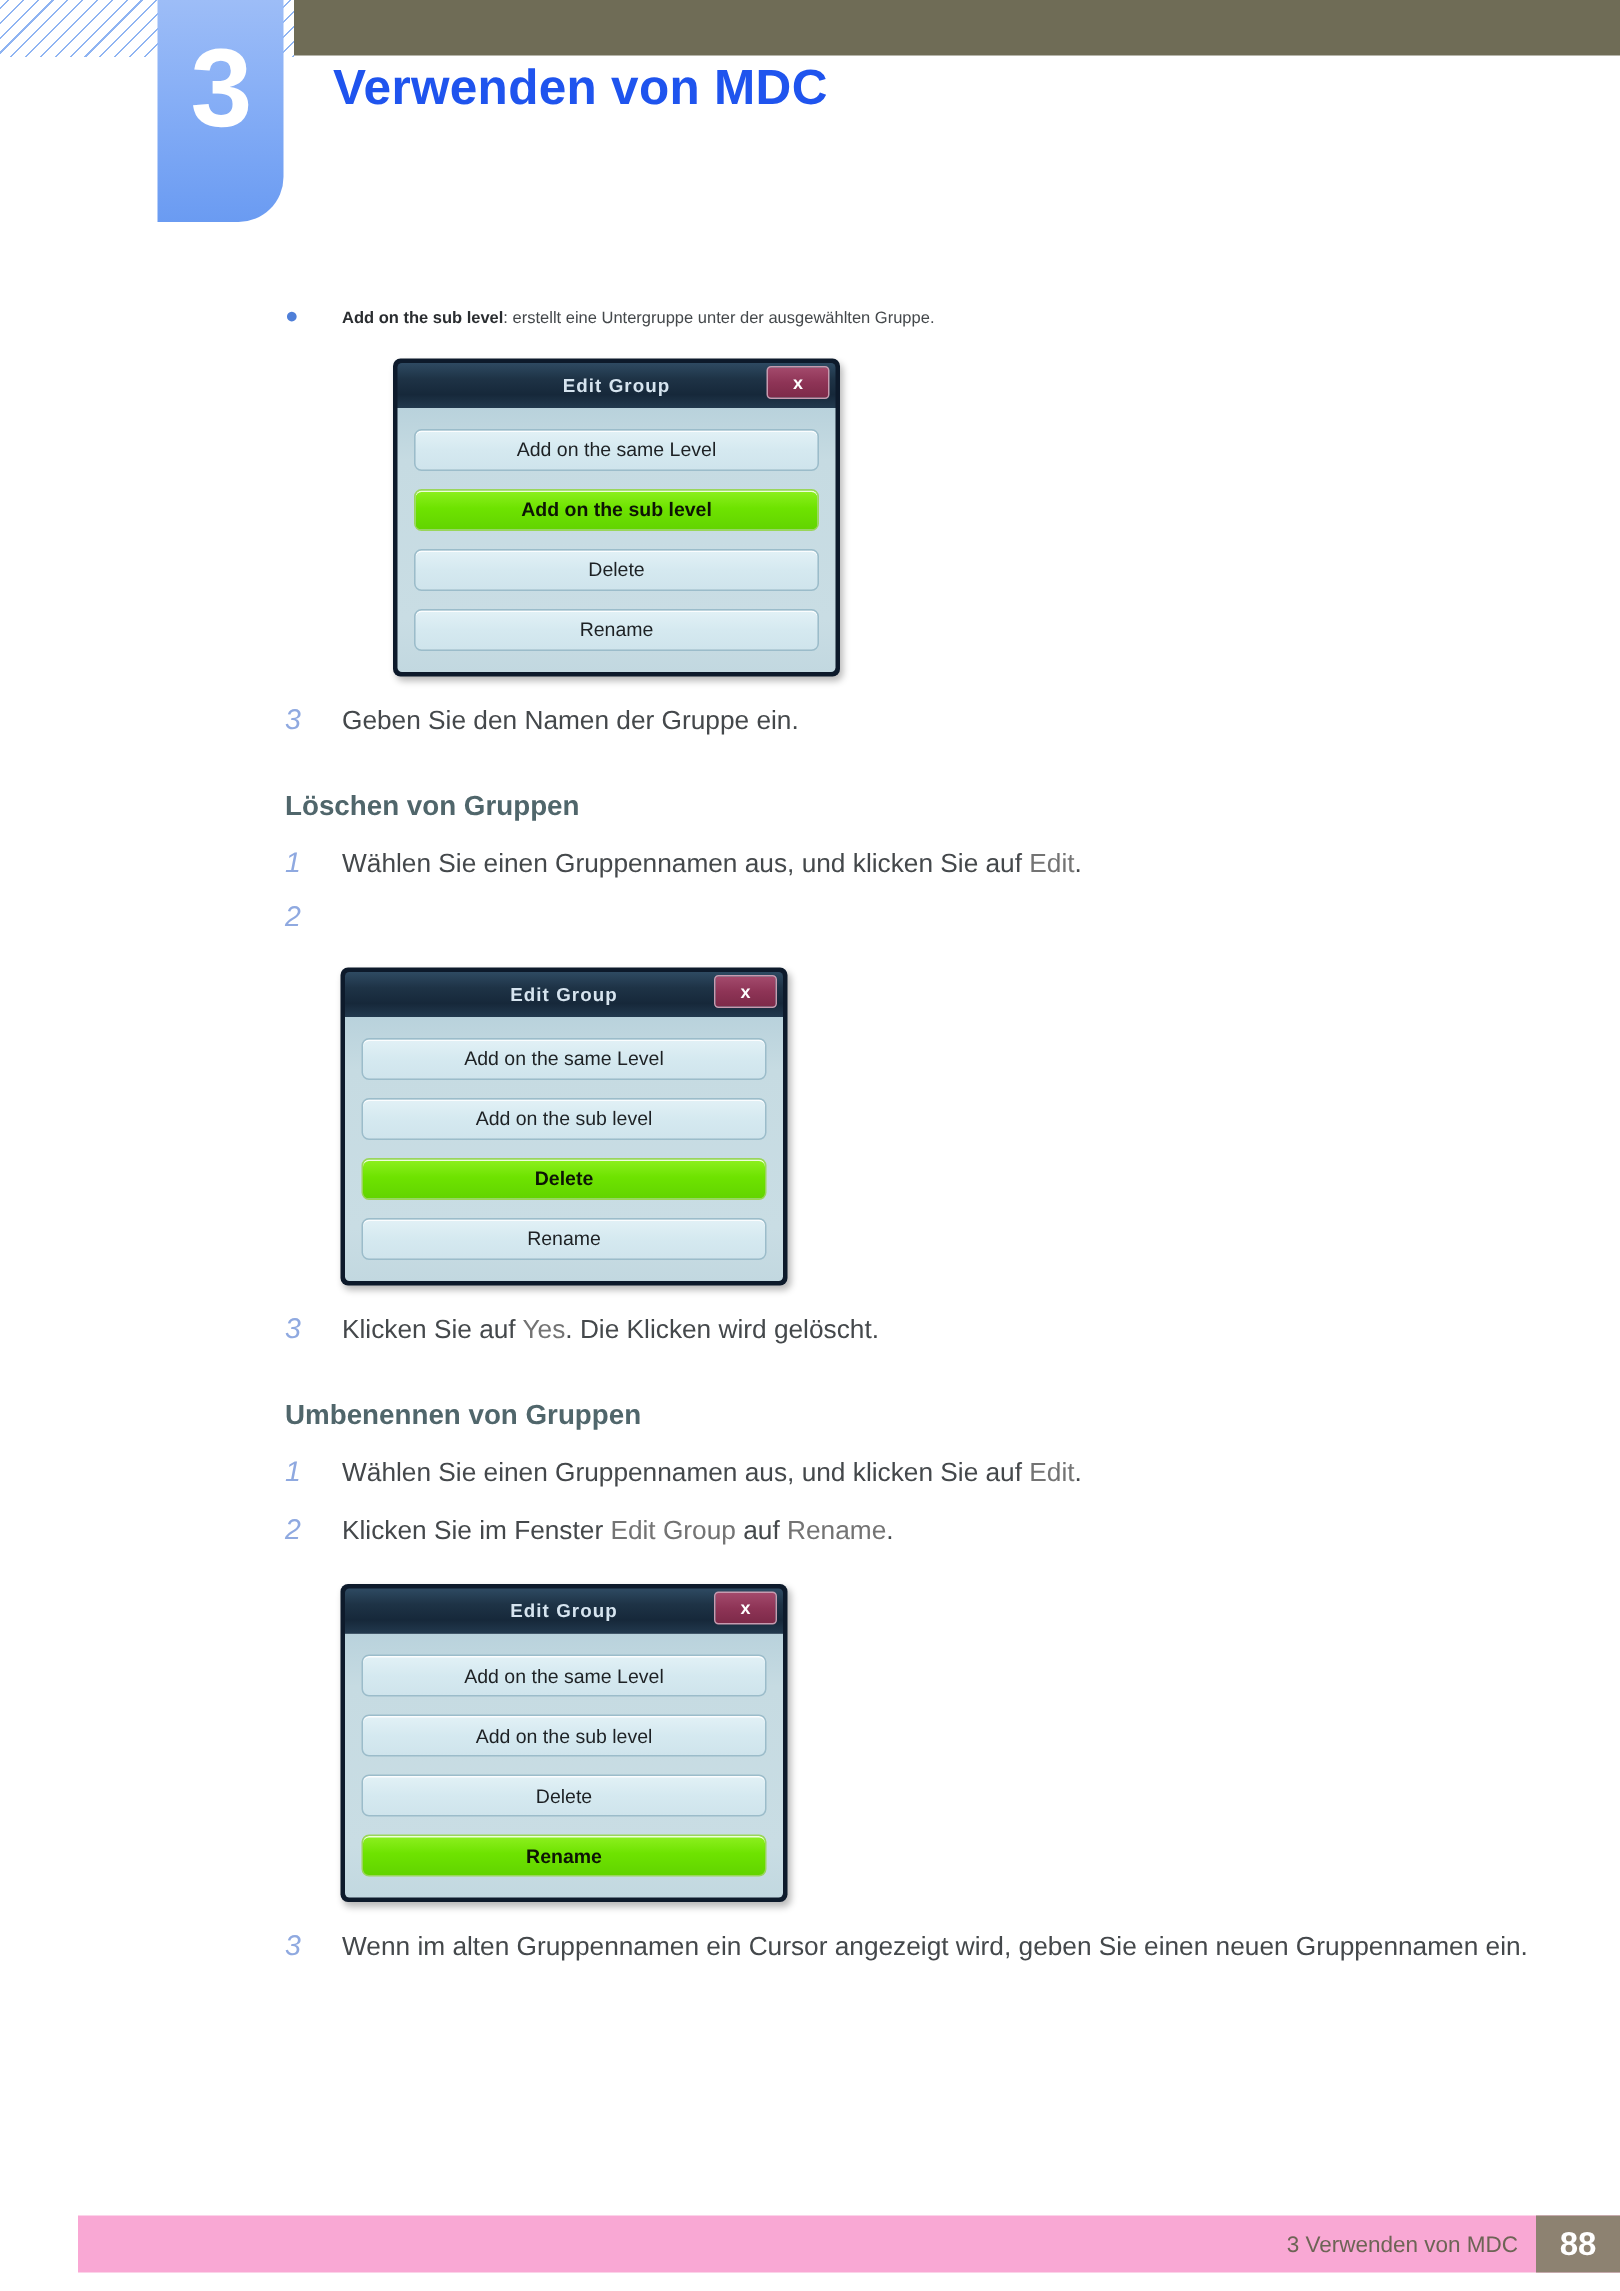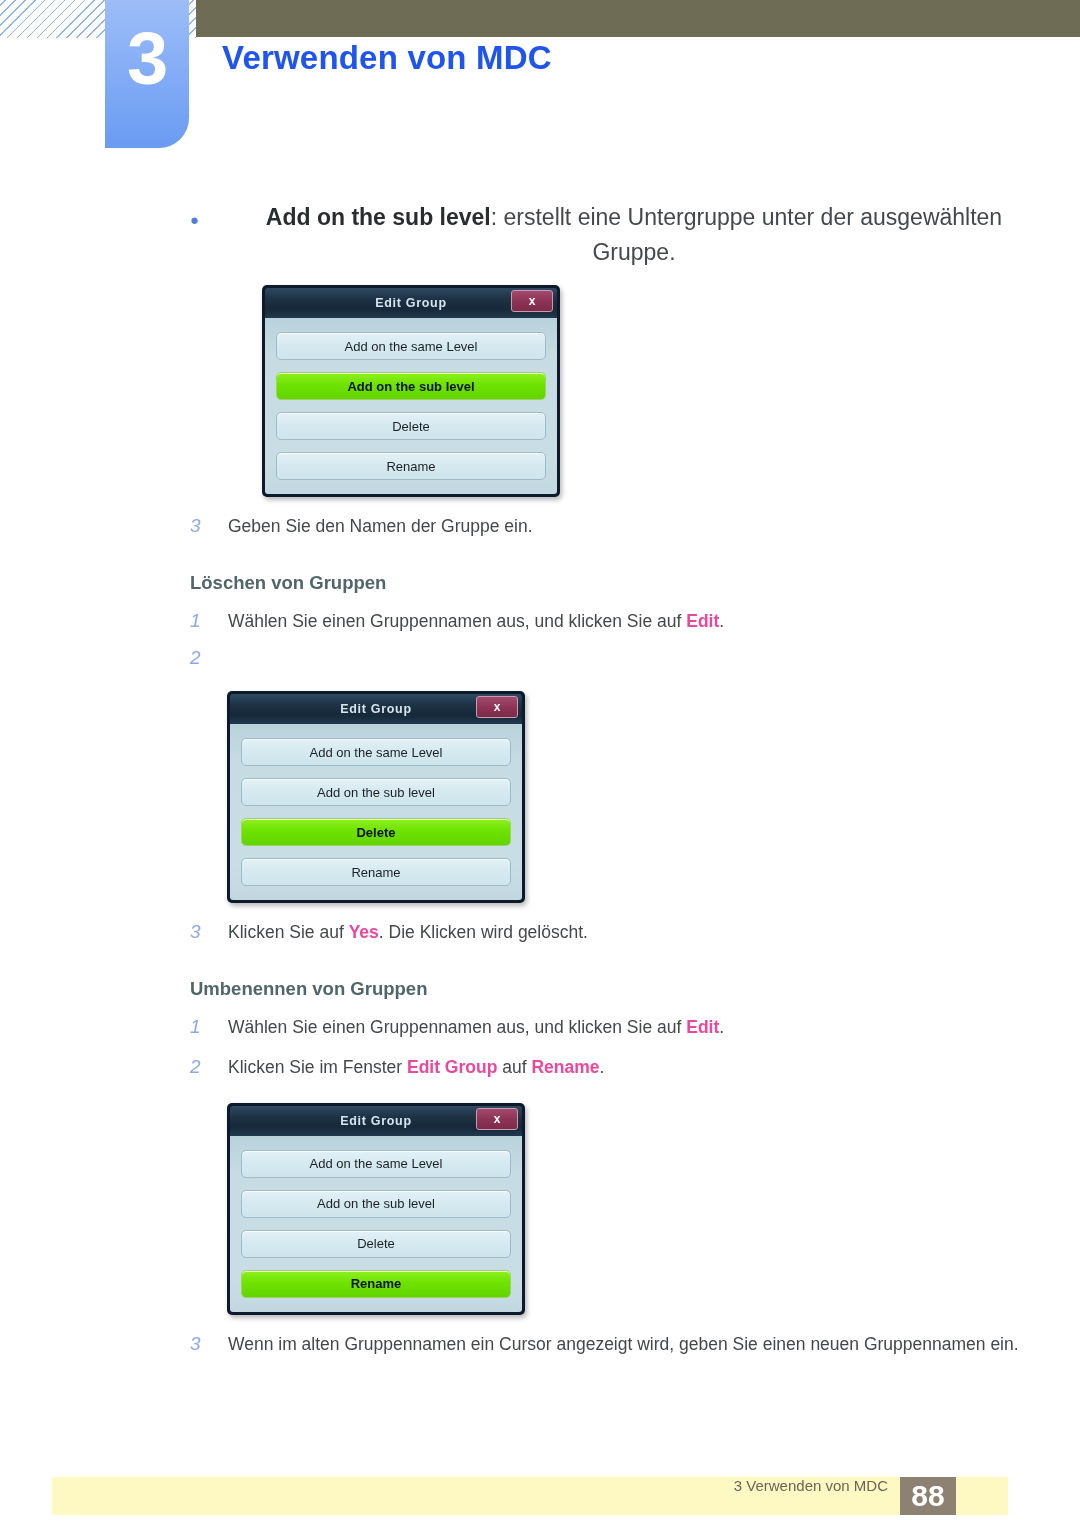--- a/index.html
+++ b/index.html
@@ -75,24 +75,23 @@
     align-items: baseline;
   }
   .bullet-dot {
     color: #4f7fd8;
     font-size: 15px;
     width: 38px;
     flex: none;
     line-height: 1.5;
   }
   .bullet-text {
-    font-size: 23px;
+    font-size: 11px;
     color: #44484b;
     line-height: 1.5;
-    text-align: center;
   }
   .bullet-text b { color: #2a2d30; }
 
   .step-row {
     display: flex;
     margin: 0 0 0 190px;
     width: 840px;
     align-items: baseline;
     padding: 6px 0;
   }
@@ -101,21 +100,21 @@
     font-size: 19px;
     font-style: italic;
     width: 38px;
     flex: none;
   }
   .step-text {
     font-size: 17.5px;
     color: #44484b;
     line-height: 1.55;
   }
-  .step-text b { color: #ec4899; font-weight: bold; }
+  .step-text b { color: #737373; font-weight: normal; }
 
   .section-head {
     margin: 26px 0 8px 190px;
     font-size: 18.5px;
     font-weight: bold;
     color: #50666b;
   }
 
   
   .dlg-wrap { margin: 16px 0 10px 0; }
@@ -185,43 +184,42 @@
     border: 1px solid #9ad65a;
     font-weight: bold;
     color: #0d1405;
   }
 
   
   .footer {
     position: absolute;
     left: 52px;
     bottom: 12px;
-    width: 956px;
+    width: 1028px;
     height: 38px;
-    background: #fef9c3;
-    display: flex;
-    align-items: flex-start;
+    background: #f9a8d4;
+    display: flex;
+    align-items: center;
     justify-content: flex-end;
   }
   .footer-text {
     font-size: 15px;
     color: #6d6455;
     margin-right: 12px;
   }
   .footer-page {
     width: 56px;
     height: 38px;
     background: #8d8271;
     color: #ffffff;
-    font-size: 30px;
-    font-weight: bold;
-    display: flex;
-    align-items: center;
-    justify-content: center;
-    margin-right: 52px;
+    font-size: 22px;
+    font-weight: bold;
+    display: flex;
+    align-items: center;
+    justify-content: center;
   }
 </style>
 </head>
 <body>
 
 <div class="hatch"></div>
 <div class="topbar"></div>
 <div class="chapter-tab">
   <span class="chapter-num">3</span>
 </div>

